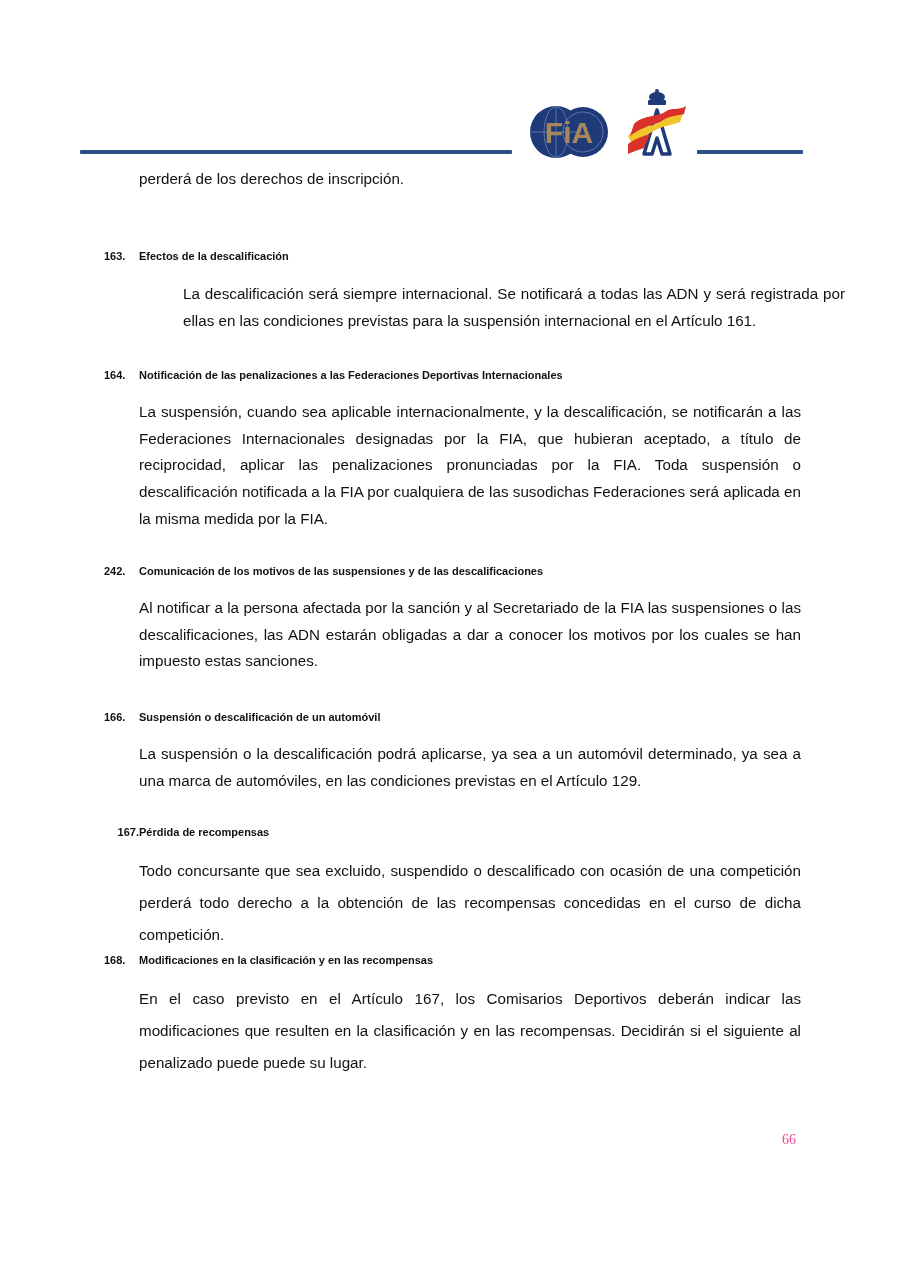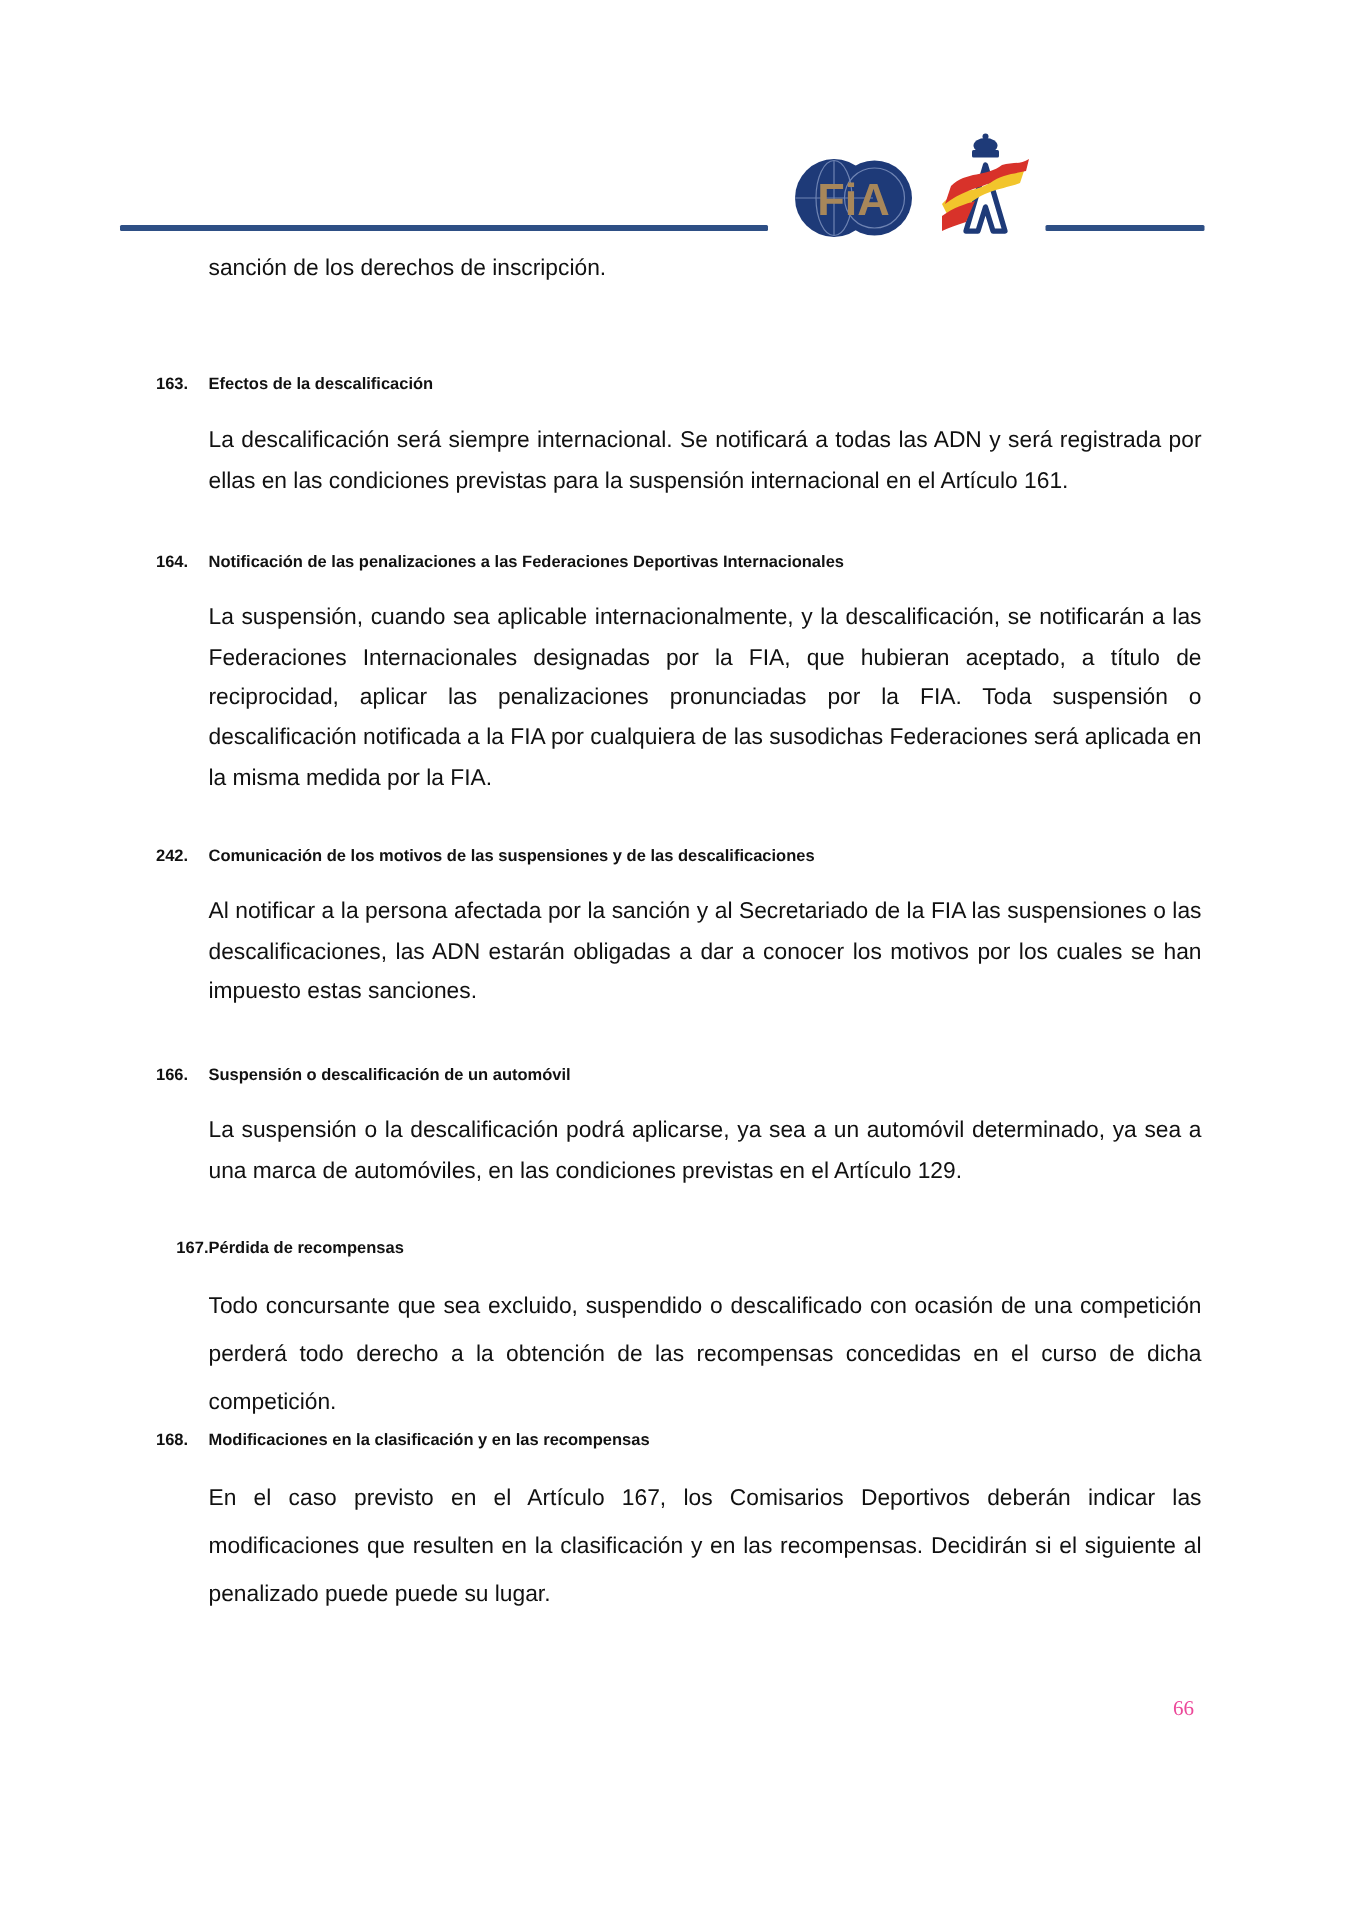--- a/index.html
+++ b/index.html
@@ -46,27 +46,27 @@
   </g>
   <path d="M20 66 L33 22 L46 66 L38 66 L33 50 L28 66 Z" fill="#ffffff" stroke="#1e3a78" stroke-width="3.5" stroke-linejoin="round"></path>
   <path d="M4 48 C14 36 30 42 40 30 L48 24 C52 24 58 24 60 22 L56 34 C46 38 34 38 22 48 L10 60 Z" fill="#f2c52c"></path>
   <path d="M10 36 C20 26 34 30 44 22 C50 20 56 22 62 18 L60 26 C52 28 44 28 36 34 C26 38 16 40 6 48 Z" fill="#d8322a"></path>
   <path d="M4 56 C12 50 20 48 26 46 L20 60 C14 62 8 64 4 66 Z" fill="#d8322a"></path>
 </svg>
 
 <div class="content">
 
   <div class="para" style="top:165px; line-height:27px;">
-    <span class="line">sanción de los derechos de inscripción.</span>
+    <span class="line">perderá de los derechos de inscripción.</span>
   </div>
 
   <div class="heading" style="top:250px;">
     <span class="num">163.</span><span>Efectos de la descalificación</span>
   </div>
-  <div class="para" style="top:280px; line-height:27px;">La descalificación será siempre internacional. Se notificará a todas las ADN y será registrada por ellas en las condiciones previstas para la suspensión internacional en el Artículo 161.</div>
+  <div class="para" style="top:280px; line-height:27px;margin-left:44px;">La descalificación será siempre internacional. Se notificará a todas las ADN y será registrada por ellas en las condiciones previstas para la suspensión internacional en el Artículo 161.</div>
 
   <div class="heading" style="top:369px;">
     <span class="num">164.</span><span>Notificación de las penalizaciones a las Federaciones Deportivas Internacionales</span>
   </div>
   <div class="para" style="top:399px; line-height:26.7px;">La suspensión, cuando sea aplicable internacionalmente, y la descalificación, se notificarán a las Federaciones Internacionales designadas por la FIA, que hubieran aceptado, a título de reciprocidad, aplicar las penalizaciones pronunciadas por la FIA. Toda suspensión o descalificación notificada a la FIA por cualquiera de las susodichas Federaciones será aplicada en la misma medida por la FIA.</div>
 
   <div class="heading" style="top:565px;">
     <span class="num">242.</span><span>Comunicación de los motivos de las suspensiones y de las descalificaciones</span>
   </div>
   <div class="para" style="top:595px; line-height:26.7px;">Al notificar a la persona afectada por la sanción y al Secretariado de la FIA las suspensiones o las descalificaciones, las ADN estarán obligadas a dar a conocer los motivos por los cuales se han impuesto estas sanciones.</div>

